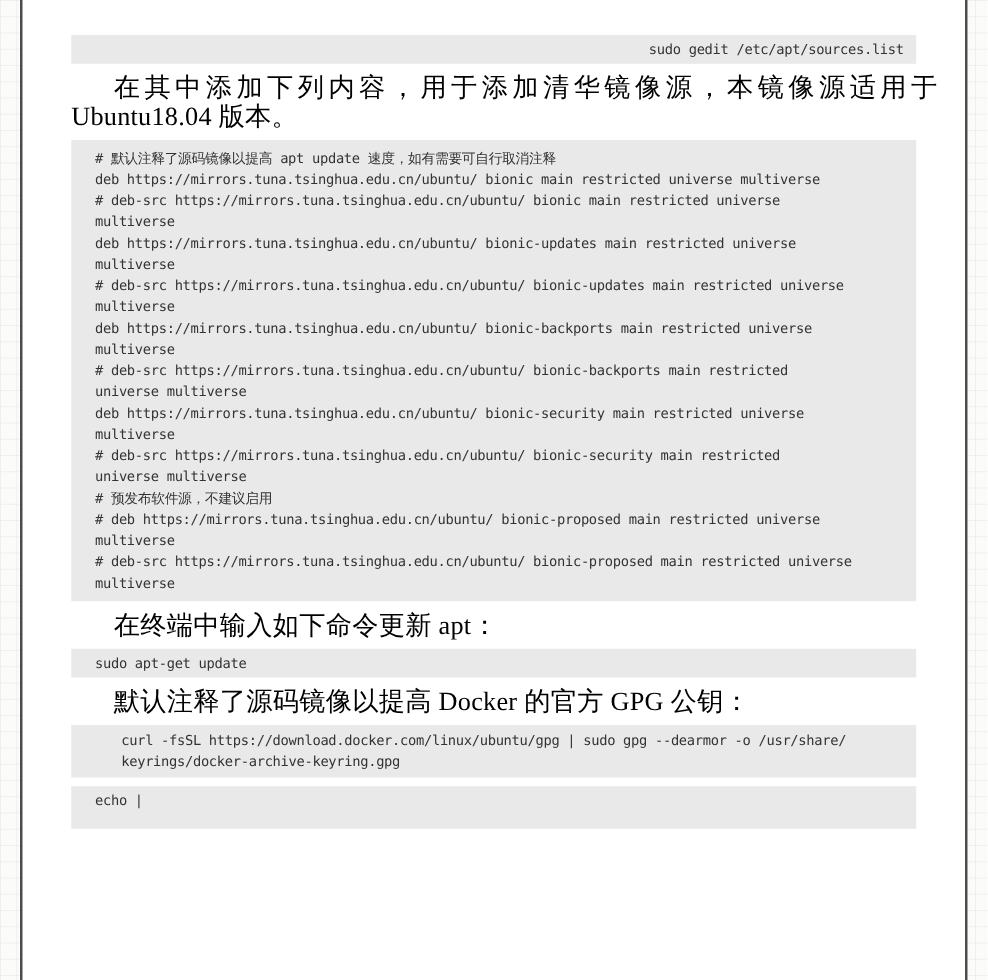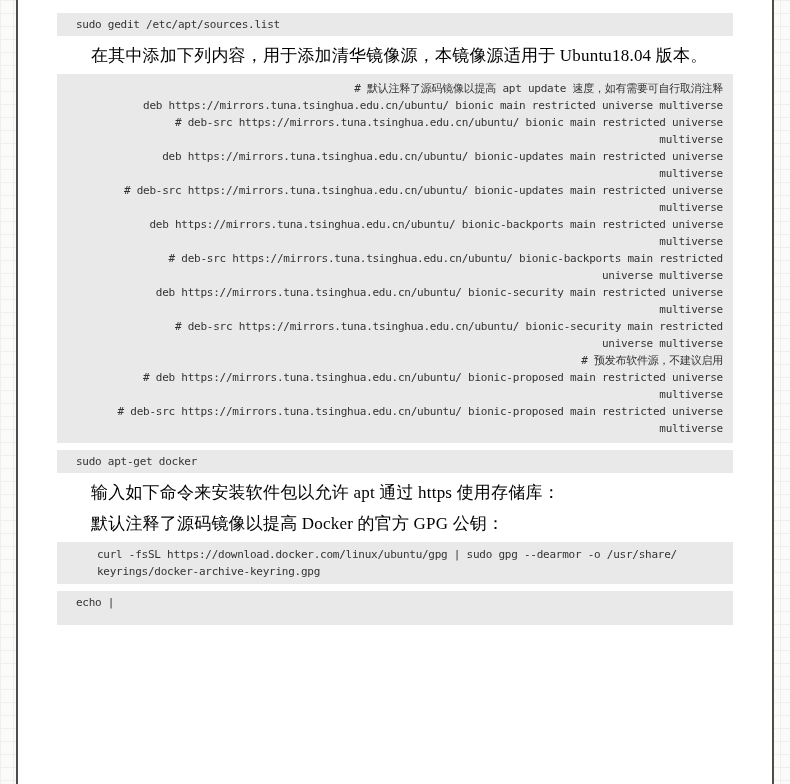--- a/index.html
+++ b/index.html
@@ -27,27 +27,27 @@
     padding: 3px 10px 3px 19px;
     background: #e9e9e9;
     color: #333333;
     font-family: "DejaVu Sans Mono", monospace;
     font-size: 11px;
     letter-spacing: -0.25px;
     line-height: 17px;
     white-space: pre-wrap;
     overflow-wrap: break-word;
   }
-  pre.code:first-child { margin-top: 1px; }
-  pre.code.code-lg { padding-top: 6px; padding-bottom: 6px; text-align: right; }
+  pre.code:first-child { margin-top: 16px; text-align: right; }
+  pre.code.code-lg { padding-top: 6px; padding-bottom: 6px; }
   pre.code.code-2l { padding-top: 4px; padding-bottom: 4px; padding-left: 40px; }
   pre.code.code-last { min-height: 34px; }
   p.para {
     margin: 8px 0 0 0;
-    font-size: 17px;
+    font-size: 21px;
     line-height: 23px;
     color: #000000;
     text-indent: 34px;
     text-align: justify;
     letter-spacing: 0.2px;
   }
 </style>
 </head>
 <body>
 
@@ -72,26 +72,26 @@
 deb https://mirrors.tuna.tsinghua.edu.cn/ubuntu/ bionic-security main restricted universe
 multiverse
 # deb-src https://mirrors.tuna.tsinghua.edu.cn/ubuntu/ bionic-security main restricted
 universe multiverse
 # 预发布软件源，不建议启用
 # deb https://mirrors.tuna.tsinghua.edu.cn/ubuntu/ bionic-proposed main restricted universe
 multiverse
 # deb-src https://mirrors.tuna.tsinghua.edu.cn/ubuntu/ bionic-proposed main restricted universe
 multiverse</pre>
 
+  <p class="para">在终端中输入如下命令更新 apt：</p>
 
-  <pre class="code">sudo apt-get docker</pre>
+  <pre class="code">sudo apt-get update</pre>
 
 
 
-  <p class="para">输入如下命令来安装软件包以允许 apt 通过 https 使用存储库：</p>
 
 
   <p class="para">默认注释了源码镜像以提高 Docker 的官方 GPG 公钥：</p>
 
   <pre class="code code-2l">curl -fsSL https://download.docker.com/linux/ubuntu/gpg | sudo gpg --dearmor -o /usr/share/
 keyrings/docker-archive-keyring.gpg</pre>
 
 
   <pre class="code code-last">echo |</pre>
 

